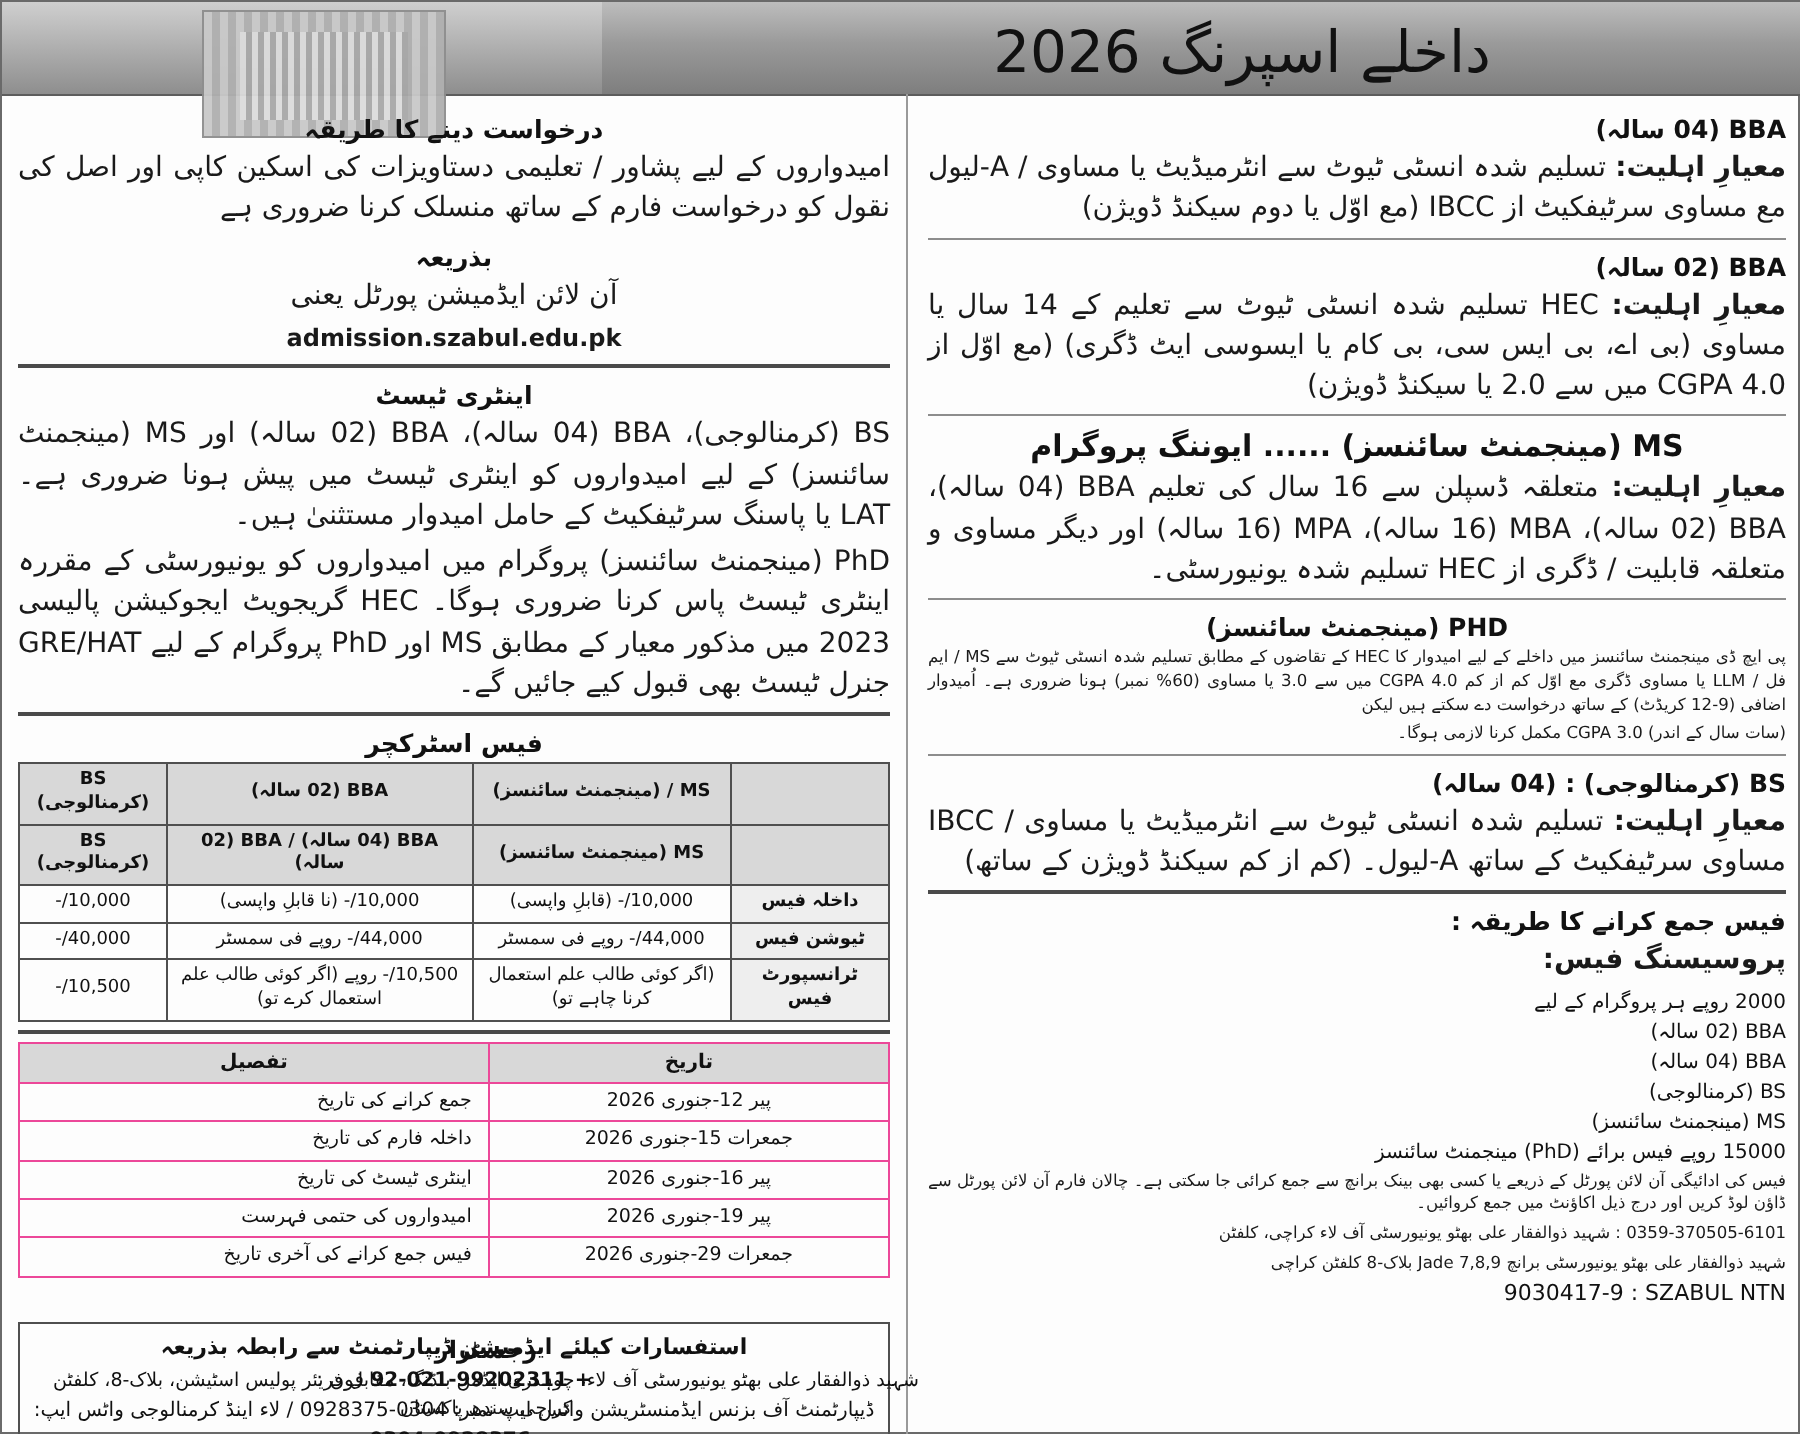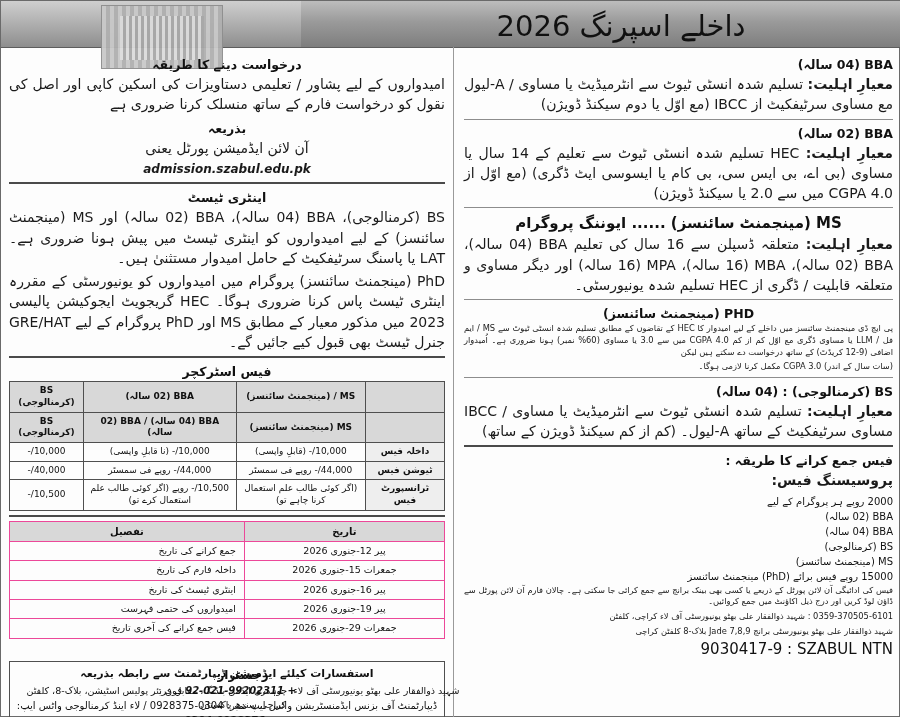--- a/index.html
+++ b/index.html
@@ -37,21 +37,21 @@
   }
   .photo:after{
     content:"";position:absolute;left:18px;top:10px;width:84px;height:44px;
     background:repeating-linear-gradient(90deg,#dcdcdc 0 3px,#a8a8a8 3px 6px);
   }
 
   
   .colL{position:absolute;left:0;top:46px;width:452px;height:670px;box-sizing:border-box;padding:4px 8px 0 8px;}
   .colR{position:absolute;left:452px;top:46px;width:448px;height:670px;box-sizing:border-box;padding:4px 8px 0 10px;
         border-left:1px solid #9a9a9a;}
-  .ltr{direction:ltr;font-style:italic;}
+  .ltr{direction:ltr;}
 
   .hdline{
     font-size:12.5px;font-weight:bold;color:#111;margin:6px 0 2px 0;
     direction:rtl;text-align:right;
   }
   .hdline.big{font-size:15px;}
   .hdline.center{text-align:center;}
   .body-t{
     font-size:14px;line-height:1.45;color:#1a1a1a;direction:rtl;text-align:right;margin:1px 0 3px 0;
   }
@@ -76,21 +76,21 @@
   .contactbox .h{font-size:11px;font-weight:bold;text-align:center;direction:rtl;margin-bottom:3px;}
   .contactbox .l{font-size:10px;text-align:center;direction:rtl;line-height:1.5;}
   .contactbox .l.lt{direction:ltr;}
 
   .footer{
     position:absolute;left:24px;bottom:6px;width:436px;text-align:center;direction:rtl;
   }
   .footer .reg{font-size:12px;font-weight:bold;margin-bottom:2px;}
   .footer .addr{font-size:9.5px;line-height:1.4;}
 
-  .ntnline{font-size:15px;direction:ltr;text-align:right;margin-top:2px;}
+  .ntnline{font-size:11px;direction:ltr;text-align:right;margin-top:2px;}
   .tiny{font-size:8.3px;line-height:1.4;}
   .bullet{font-size:10px;direction:rtl;text-align:right;line-height:1.5;}
   .strong{font-weight:bold;}
 </style>
 </head>
 <body>
 
 <div class="page">
 
   <div class="header">

